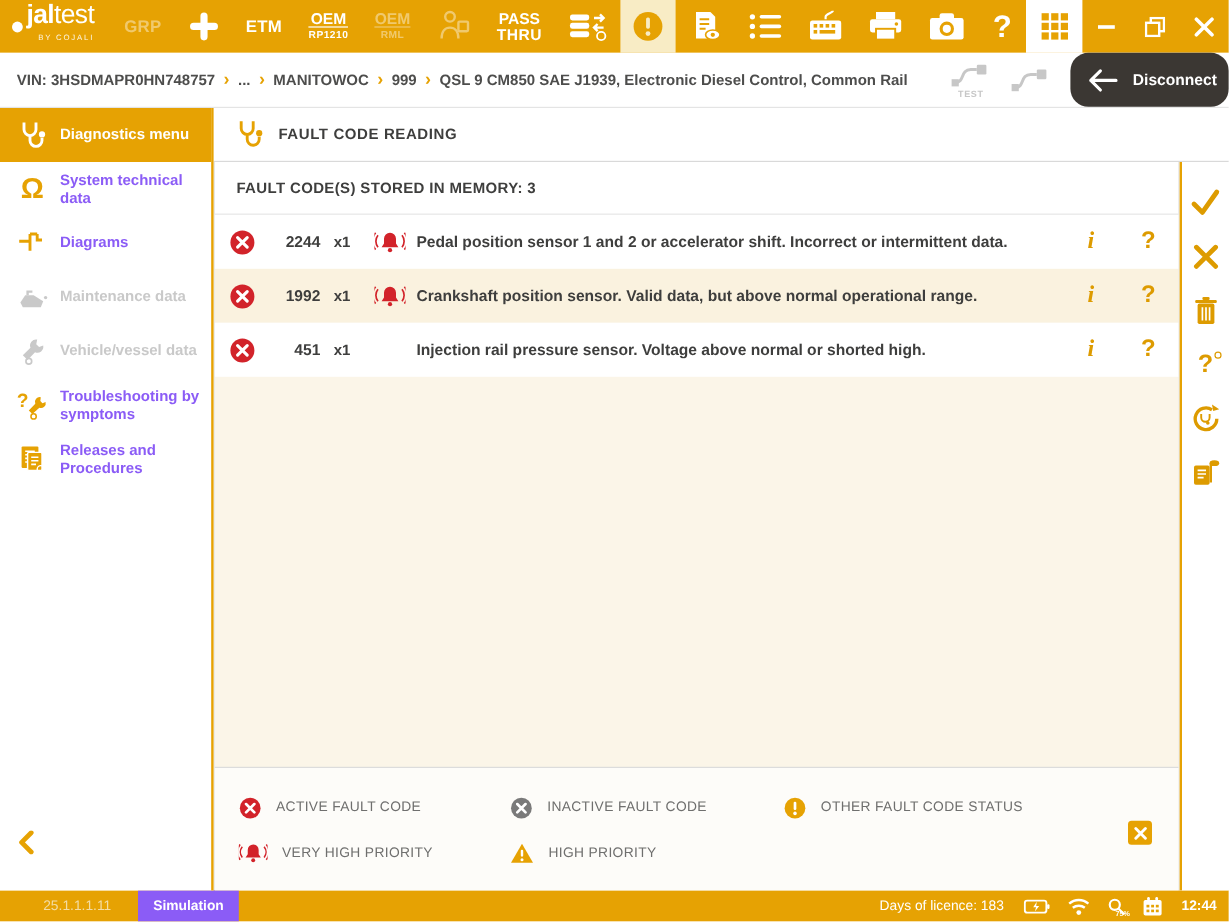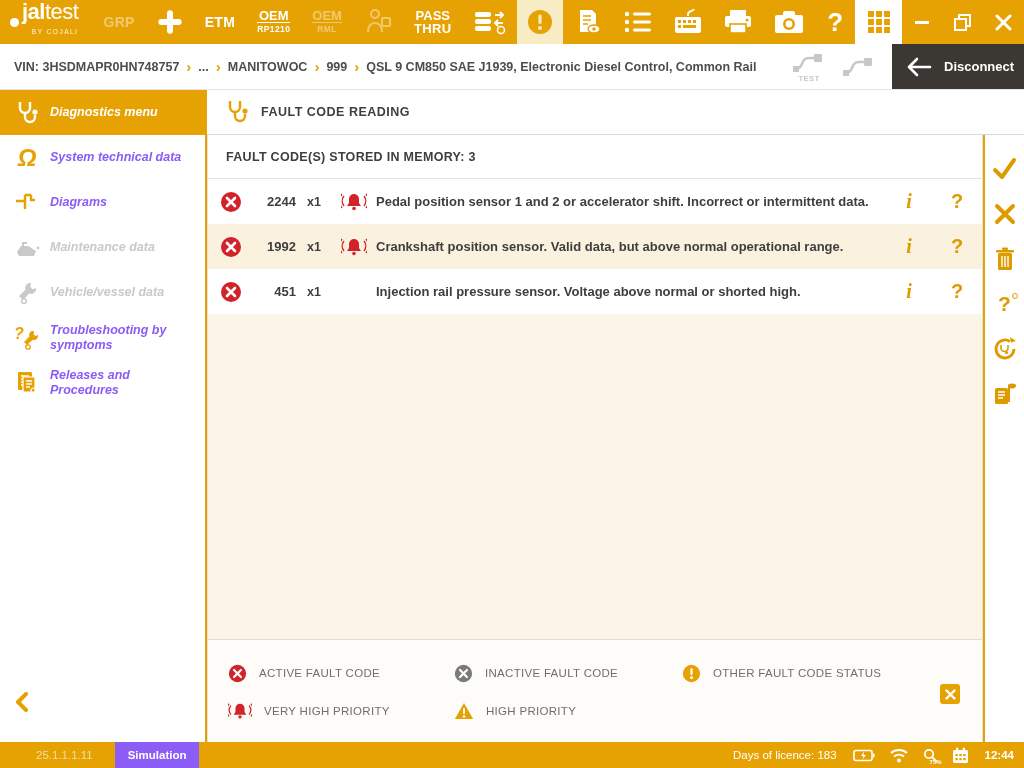--- a/index.html
+++ b/index.html
@@ -31,28 +31,28 @@
 
   
   .crumbbar { height:46px; background:#fff; display:flex; align-items:stretch; border-bottom:1px solid #E4E4E4;justify-content:flex-end; }
   .crumbs { flex:1; display:flex; align-items:center; padding-left:14px; min-width:0; }
   .crumb { font-size:12.5px; font-weight:bold; color:#4D4D4C; white-space:nowrap; cursor:pointer; }
   .crumb-sep { color:#E6A203; font-size:15px; font-weight:bold; margin:0 7px; }
   .conn-icons { display:flex; align-items:center; gap:16px; padding:0 16px; }
   .conn { display:flex; flex-direction:column; align-items:center; color:#C7C7C7; }
   .conn .lbl { font-size:7.5px; font-weight:bold; letter-spacing:.5px; margin-top:-2px; }
   .disconnect { width:132px; background:#3B3733; display:flex; align-items:center; gap:12px;
-                padding-left:14px; cursor:pointer; }
+                padding-left:14px; cursor:pointer;border-radius:15px; }
   .disconnect .lbl { color:#fff; font-size:13px; font-weight:bold; }
 
   
   .bodywrap { display:flex; height:652px; }
 
   
-  .sidebar { width:207px; background:#fff; border-right:2px solid #E6A203; position:relative; flex-shrink:0;font-style:italic; }
+  .sidebar { width:178px; background:#fff; border-right:2px solid #E6A203; position:relative; flex-shrink:0; }
   .side-item { display:flex; align-items:center; min-height:45px; padding:6px 8px 6px 12px; cursor:pointer; }
   .side-item .ic { width:30px; display:flex; justify-content:center; flex-shrink:0; color:#E6A203; }
   .side-item .lbl { font-size:12.5px; font-weight:bold; color:#8b5cf6; margin-left:8px; line-height:15px; }
   .side-item.selected { background:#E6A203; }
   .side-item.selected .lbl { color:#fff; }
   .side-item.selected .ic { color:#fff; }
   .side-item.disabled { cursor:default; }
   .side-item.disabled .lbl { color:#C9C9C9; }
   .side-item.disabled .ic { color:#C9C9C9; }
   .collapse-btn { position:absolute; left:14px; bottom:30px; cursor:pointer; color:#E6A203; }

